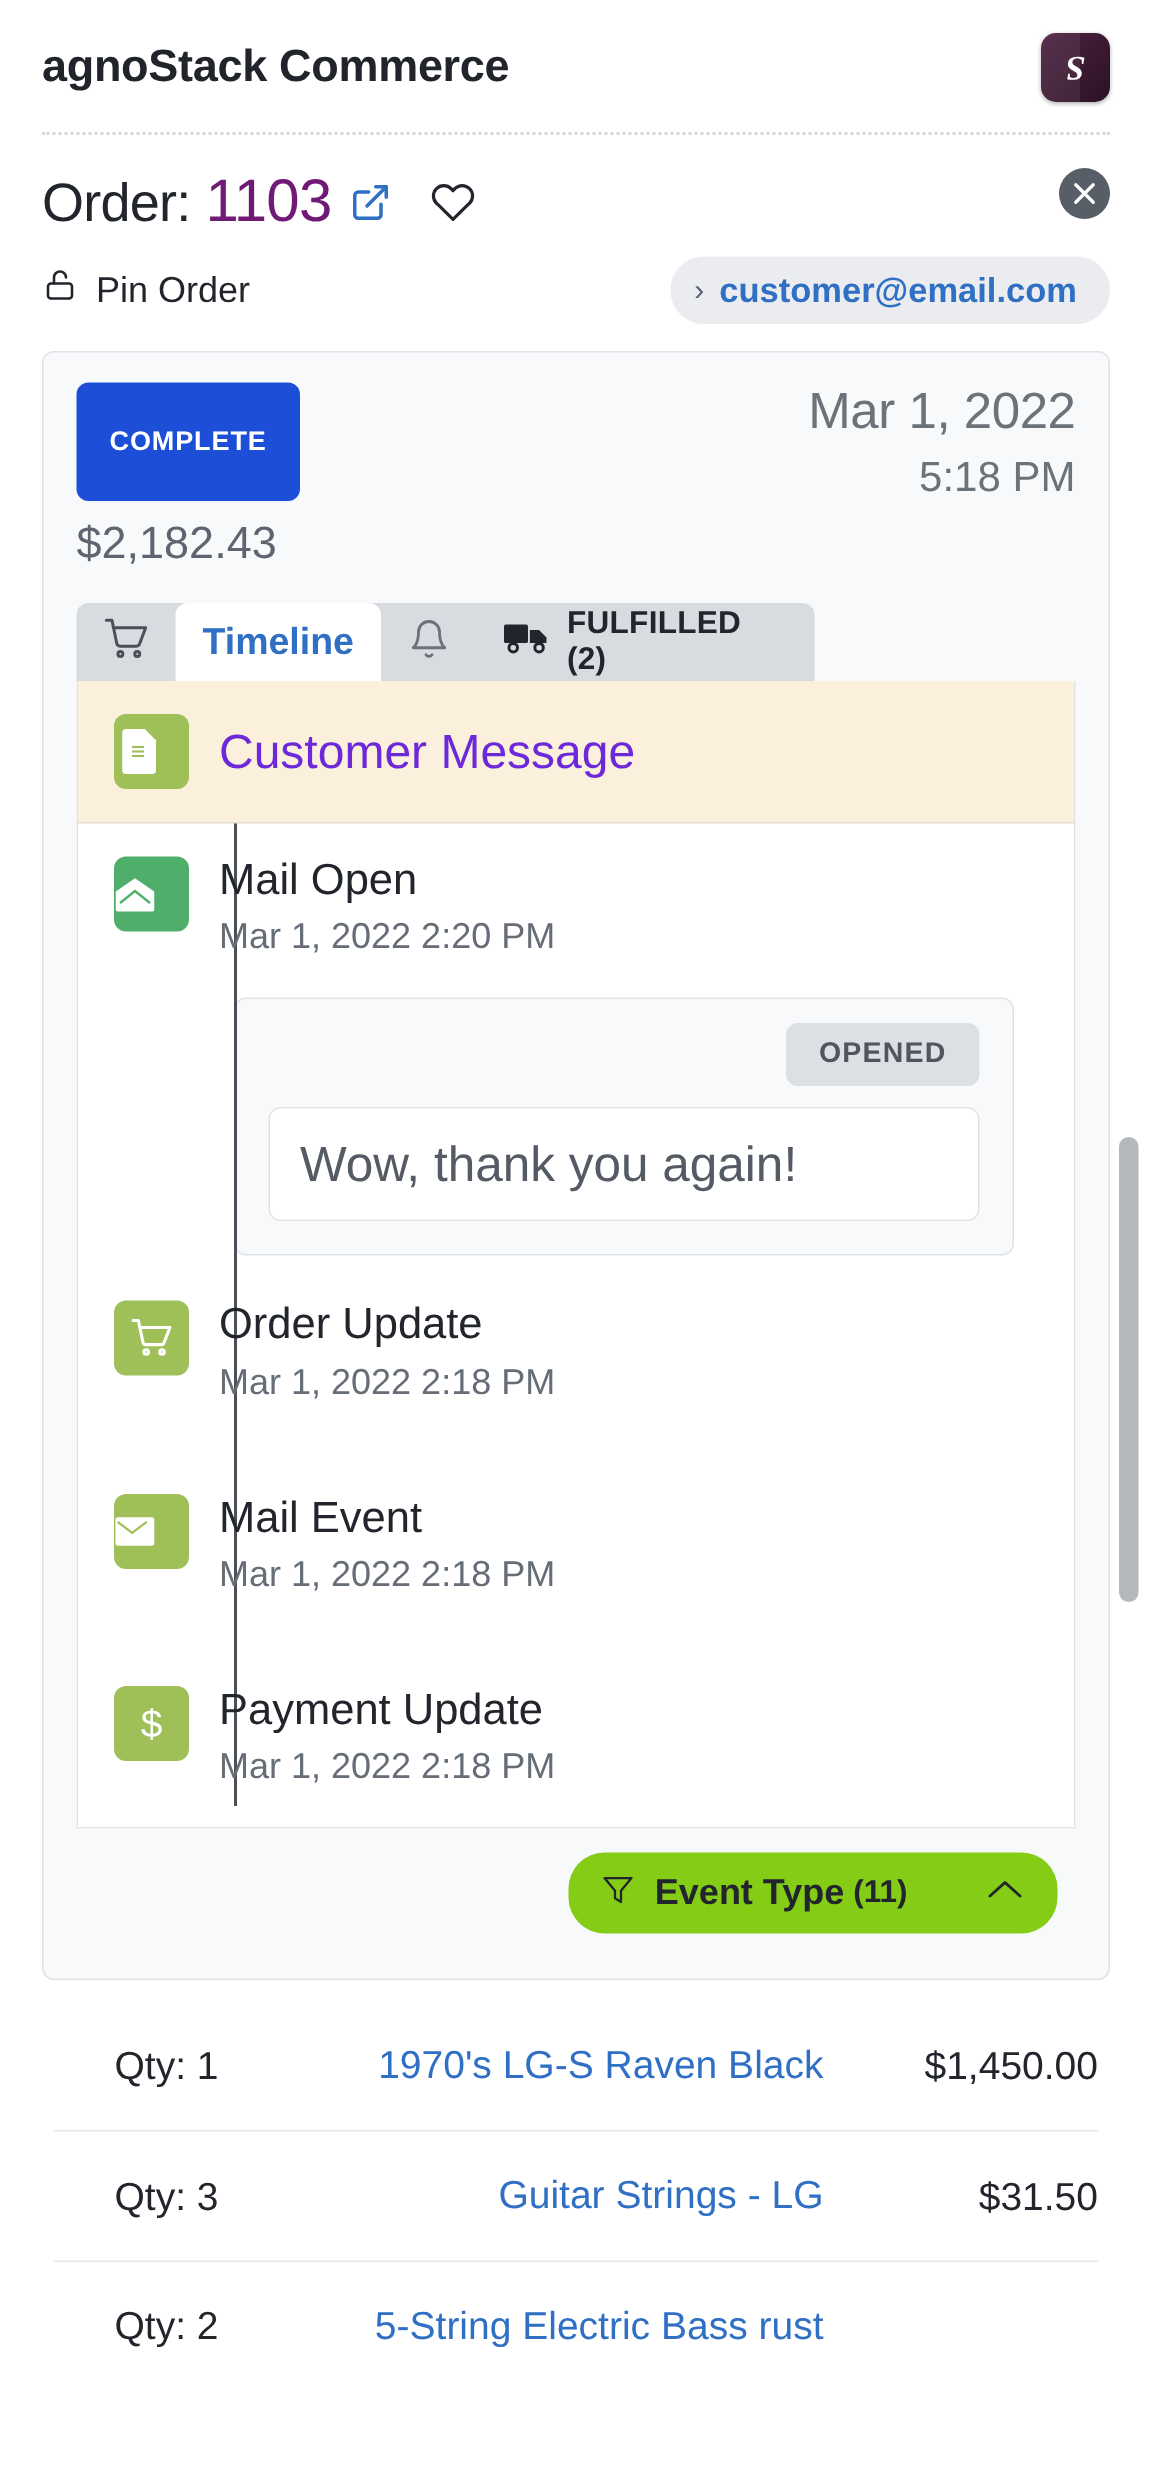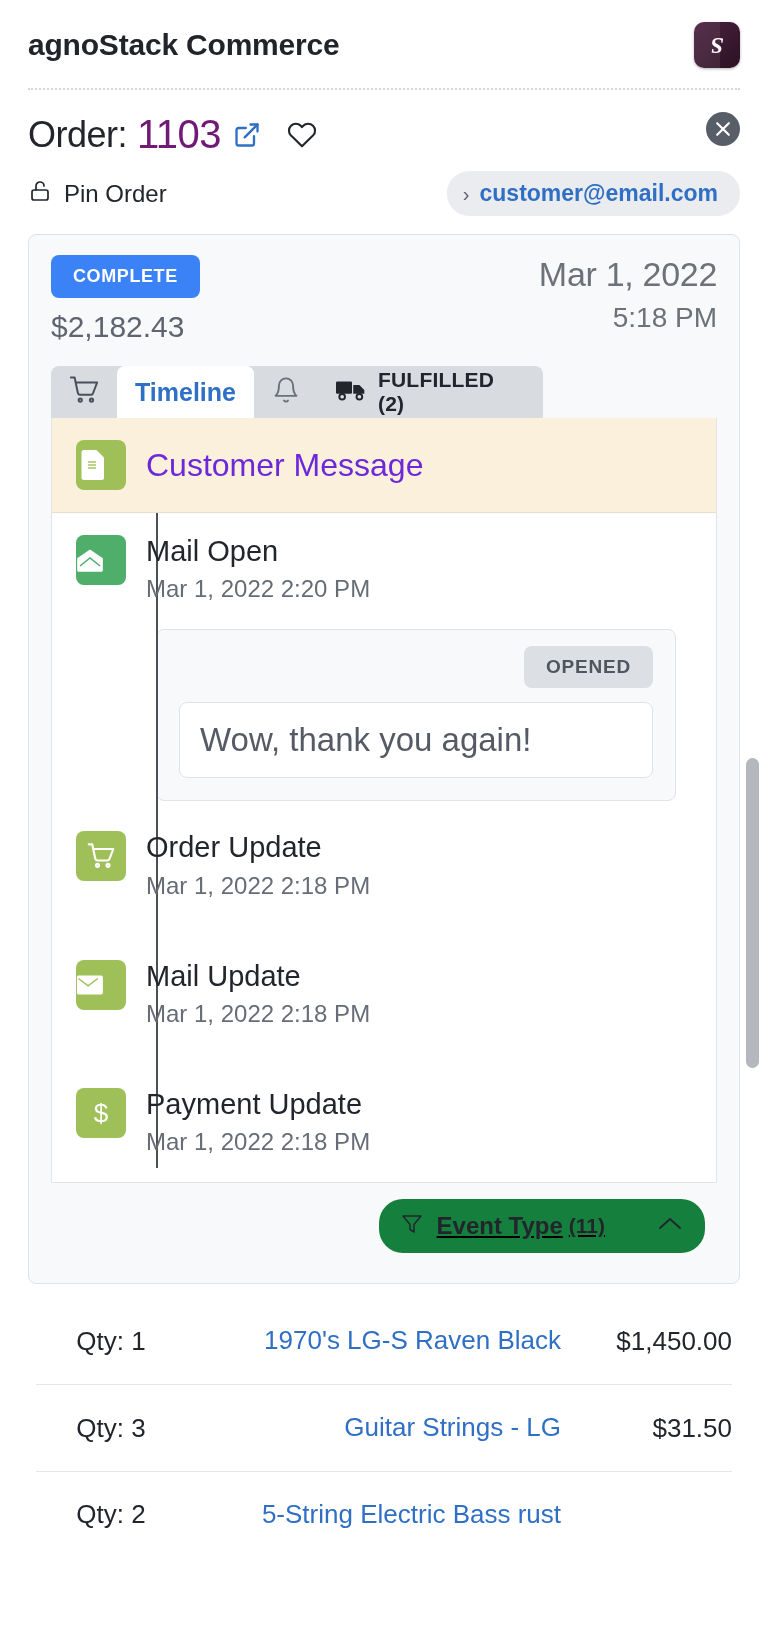--- a/index.html
+++ b/index.html
@@ -143,27 +143,27 @@
     border-radius: 8px;
     background: #f8f9fa;
     padding: 20px 22px 22px 22px;
   }
   .summary-top {
     display: flex;
     justify-content: space-between;
     align-items: flex-start;
   }
   .status-badge {
-    background: #3b82f6;
+    background: #1d4ed8;
     color: #ffffff;
     font-size: 18px;
     font-weight: bold;
     letter-spacing: .6px;
     border-radius: 8px;
-    padding: 11px 22px;
+    padding: 29px 22px;
     display: inline-block;
   }
   .order-total {
     font-size: 30px;
     color: #5e6570;
     margin-top: 12px;
   }
   .summary-right { text-align: right; }
   .order-date {
     font-size: 34px;
@@ -320,45 +320,44 @@
   
   .filter-row {
     display: flex;
     justify-content: flex-end;
     padding: 16px 12px 8px 12px;
   }
   .filter-btn {
     display: flex;
     align-items: center;
     gap: 14px;
-    background: #15803d;
+    background: #84cc16;
     border-radius: 24px;
     padding: 13px 22px;
     cursor: pointer;
-    text-decoration: underline;
   }
   .filter-btn .lbl {
     font-size: 24px;
     font-weight: bold;
     color: #22262c;
   }
   .filter-btn .cnt {
     font-size: 21px;
     font-weight: bold;
     color: #22262c;
     margin-left: -8px;
   }
 
   
   .line-items { padding: 0 36px; margin-top: 14px; }
   .line-item {
     display: grid;
     grid-template-columns: 150px 1fr 155px;
     align-items: center;
-    column-gap: 16px;
+    column-gap: 28px;
     padding: 26px 0;
     border-bottom: 1px solid #e5e7ea;
   }
   .li-qty {
     font-size: 26px;
     color: #22262c;
     text-align: center;
   }
   .li-name {
     font-size: 26px;
@@ -535,21 +534,21 @@
           <div class="ev-icon">
             <svg width="30" height="24" viewBox="0 0 24 18" fill="#ffffff">
               <rect x="0.8" y="0.8" width="22.4" height="16.4" rx="1.4"></rect>
             </svg>
             <svg style="position:relative;left:-27px" width="24" height="18" viewBox="0 0 24 18" fill="none" stroke="#9fc059" stroke-width="1.6">
               <polyline points="1.5,2 12,10 22.5,2"></polyline>
             </svg>
           </div>
         </div>
         <div class="tl-text">
-          <div class="title">Mail Update</div>
+          <div class="title">Mail Event</div>
           <div class="ts">Mar 1, 2022 2:18 PM</div>
         </div>
       </div>
 
       <div style="height:34px"></div>
 
       <div class="tl-item">
         <div class="tl-icon-wrap">
           <div class="ev-icon">
             <span style="color:#ffffff;font-size:26px;font-weight:400;font-family:'Liberation Sans',sans-serif;">$</span>

